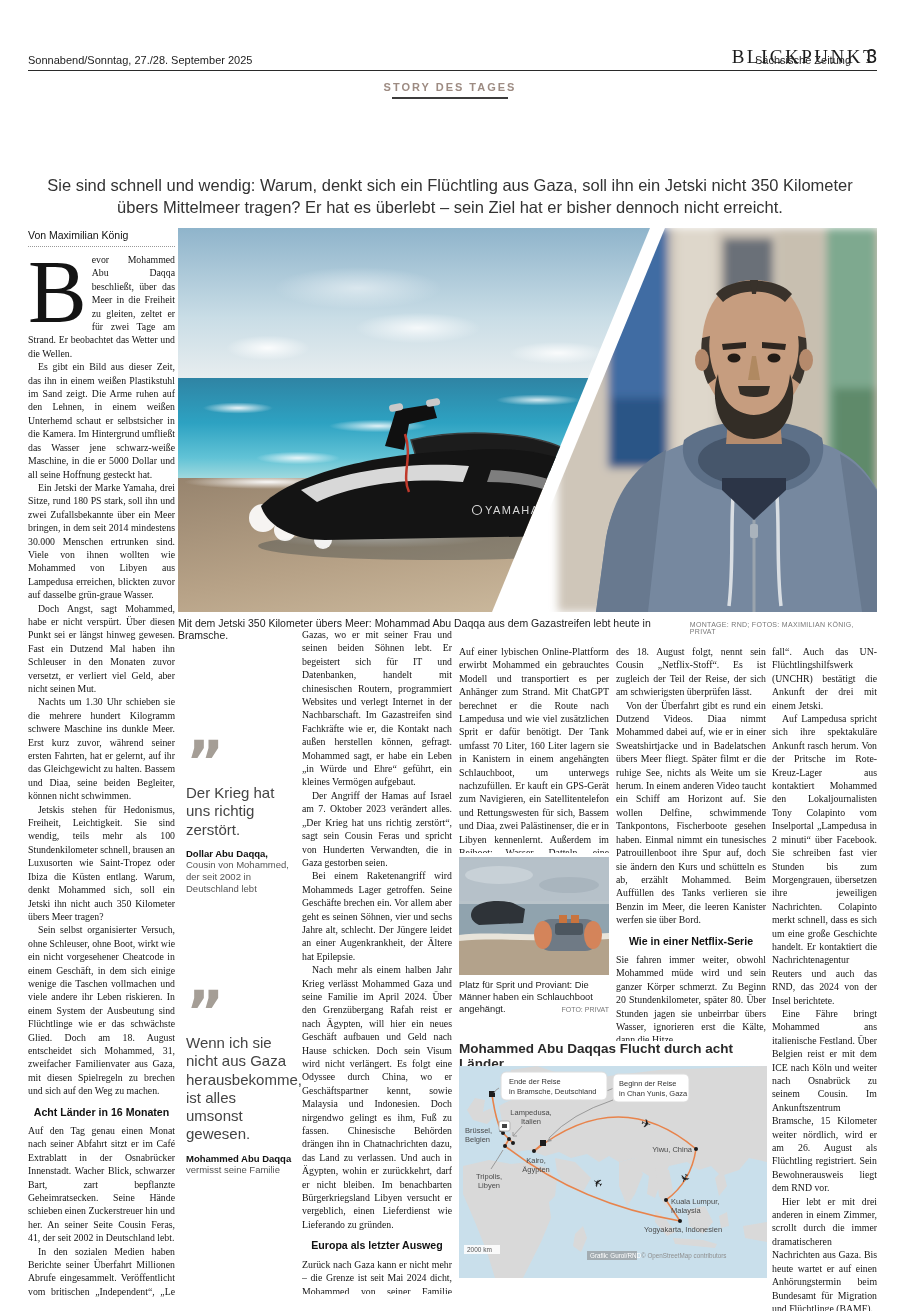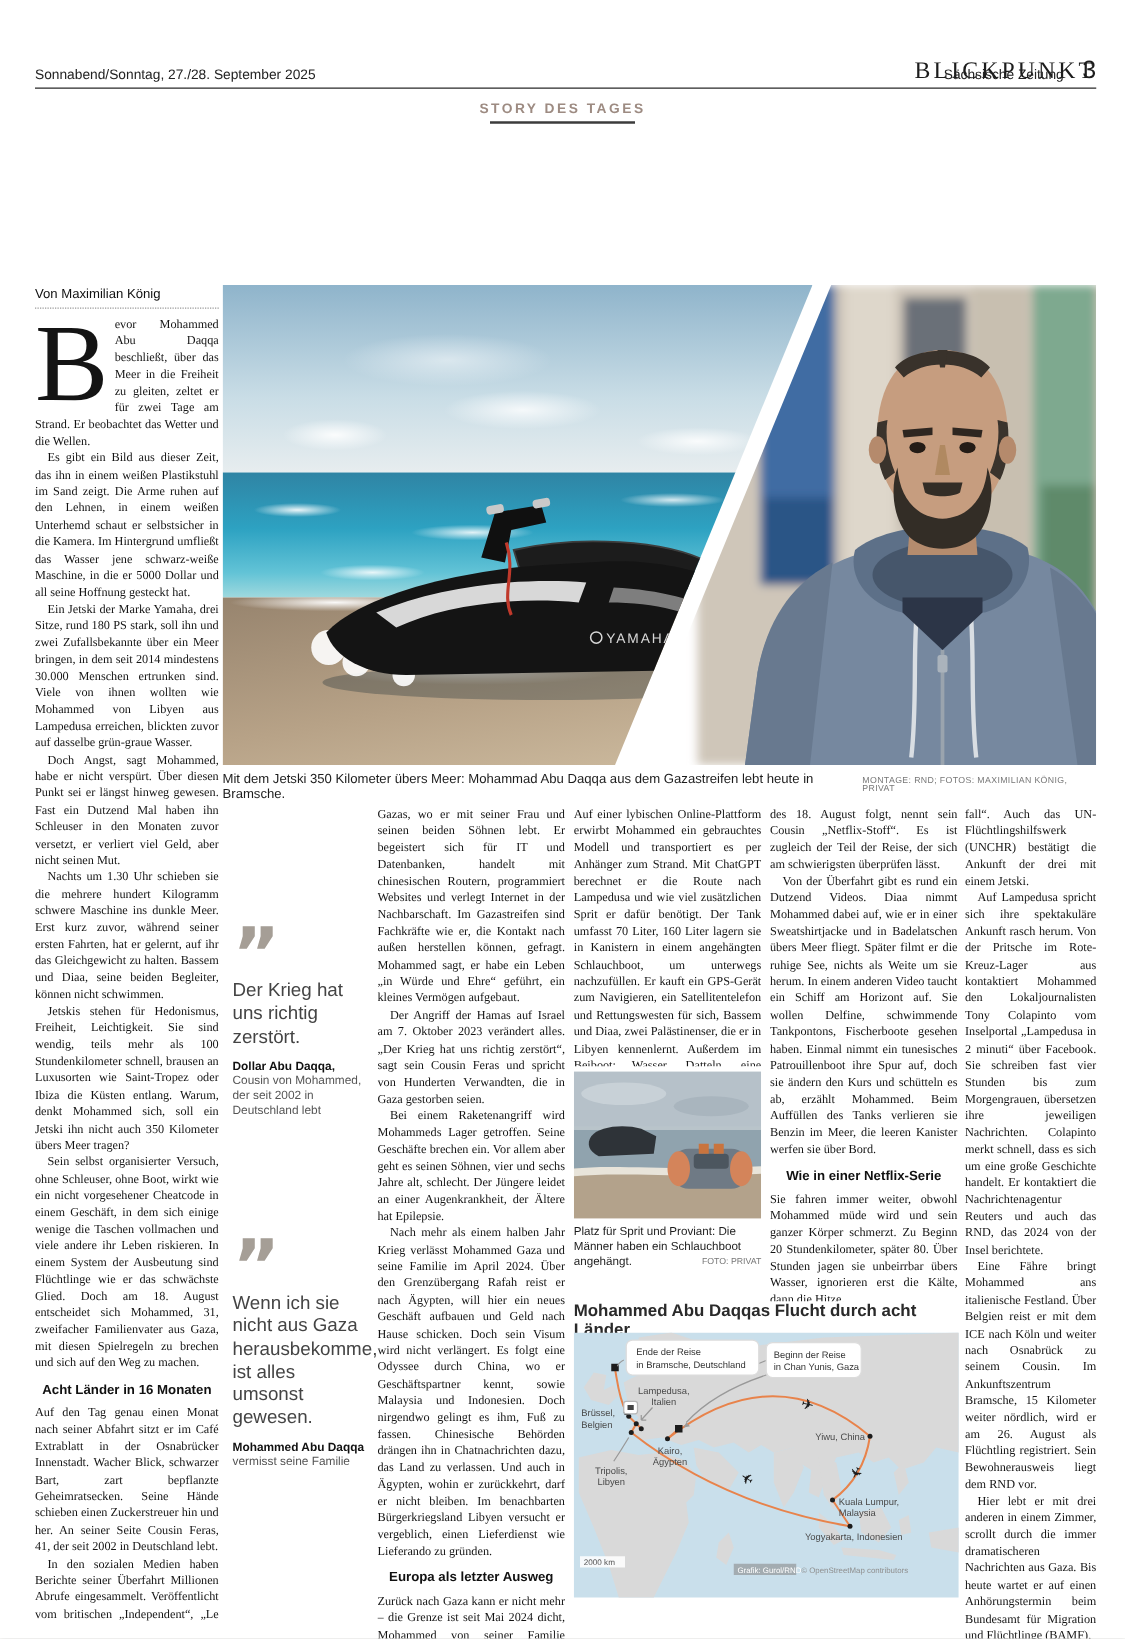--- a/index.html
+++ b/index.html
@@ -24,21 +24,21 @@
   
   .bodycol{position:absolute;overflow:hidden;font-size:9.8px;line-height:13.4px;color:#141414;}
   .bodycol p{margin:0;text-indent:10px;text-align:justify;hyphens:auto;-webkit-hyphens:auto;}
   .bodycol p.first{text-indent:0;}
   .bodycol p.drop{text-indent:0;}
   .colhead{font-family:"Liberation Sans",sans-serif;font-weight:bold;font-size:10.6px;text-align:center;margin:8px 0 5px 0;color:#111;}
   .dropcap{float:left;font-size:88px;line-height:70px;padding:4px 5px 0 0;color:#141414;}
   #byline{position:absolute;left:28px;top:229px;width:147px;font-family:"Liberation Sans",sans-serif;
           font-size:10.5px;color:#111;padding-bottom:5px;border-bottom:1px dotted #999;}
   #col1{left:28px;top:253px;width:147px;height:1046px;}
-  #colA{left:302px;top:645px;width:150px;height:666px;}
+  #colA{left:302px;top:628px;width:150px;height:666px;}
   #colB{left:459px;top:645px;width:150px;height:208px;}
   #colC{left:616px;top:645px;width:150px;height:396px;}
   #colD{left:772px;top:645px;width:105px;height:666px;}
   
   #photo{position:absolute;left:178px;top:228px;width:699px;height:384px;background:#fff;overflow:hidden;}
   #photo-left{position:absolute;inset:0;clip-path:polygon(0 0,472px 0,314px 100%,0 100%);}
   .sky{position:absolute;left:0;top:0;right:0;height:150px;
        background:
         radial-gradient(60px 18px at 90px 120px,rgba(255,255,255,.9),rgba(255,255,255,0) 70%),
         radial-gradient(90px 22px at 240px 100px,rgba(255,255,255,.8),rgba(255,255,255,0) 70%),
@@ -90,20 +90,21 @@
   <div id="masthead">
     <div id="mast-date">Sonnabend/Sonntag, 27./28. September 2025</div>
     <div id="mast-section">BLICKPUNKT</div>
     <div id="mast-paper">Sächsische Zeitung</div>
     <div id="mast-page">3</div>
   </div>
   <div id="mast-rule"></div>
 
   <div id="kicker">STORY DES TAGES</div>
   <div id="kicker-rule"></div>
+  <div id="subhead">Sie sind schnell und wendig: Warum, denkt sich ein Flüchtling aus Gaza, soll ihn ein Jetski nicht 350 Kilometer übers Mittelmeer tragen? Er hat es überlebt – sein Ziel hat er bisher dennoch nicht erreicht.</div>
 
   <div id="byline">Von Maximilian König</div>
   <div id="col1" class="bodycol">
       <p class="drop"><span class="dropcap">B</span>evor Mohammed Abu Daqqa beschließt, über das Meer in die Freiheit zu gleiten, zeltet er für zwei Tage am Strand. Er beobachtet das Wetter und die Wellen.</p>
       <p>Es gibt ein Bild aus dieser Zeit, das ihn in einem weißen Plastikstuhl im Sand zeigt. Die Arme ruhen auf den Lehnen, in einem weißen Unterhemd schaut er selbstsicher in die Kamera. Im Hintergrund umfließt das Wasser jene schwarz-weiße Maschine, in die er 5000 Dollar und all seine Hoffnung gesteckt hat.</p>
       <p>Ein Jetski der Marke Yamaha, drei Sitze, rund 180 PS stark, soll ihn und zwei Zufallsbekannte über ein Meer bringen, in dem seit 2014 mindestens 30.000 Menschen ertrunken sind. Viele von ihnen wollten wie Mohammed von Libyen aus Lampedusa erreichen, blickten zuvor auf dasselbe grün-graue Wasser.</p>
       <p>Doch Angst, sagt Mohammed, habe er nicht verspürt. Über diesen Punkt sei er längst hinweg gewesen. Fast ein Dutzend Mal haben ihn Schleuser in den Monaten zuvor versetzt, er verliert viel Geld, aber nicht seinen Mut.</p>
       <p>Nachts um 1.30 Uhr schieben sie die mehrere hundert Kilogramm schwere Maschine ins dunkle Meer. Erst kurz zuvor, während seiner ersten Fahrten, hat er gelernt, auf ihr das Gleichgewicht zu halten. Bassem und Diaa, seine beiden Begleiter, können nicht schwimmen.</p>
       <p>Jetskis stehen für Hedonismus, Freiheit, Leichtigkeit. Sie sind wendig, teils mehr als 100 Stundenkilometer schnell, brausen an Luxusorten wie Saint-Tropez oder Ibiza die Küsten entlang. Warum, denkt Mohammed sich, soll ein Jetski ihn nicht auch 350 Kilometer übers Meer tragen?</p>
       <p>Sein selbst organisierter Versuch, ohne Schleuser, ohne Boot, wirkt wie ein nicht vorgesehener Cheatcode in einem Geschäft, in dem sich einige wenige die Taschen vollmachen und viele andere ihr Leben riskieren. In einem System der Ausbeutung sind Flüchtlinge wie er das schwächste Glied. Doch am 18. August entscheidet sich Mohammed, 31, zweifacher Familienvater aus Gaza, mit diesen Spielregeln zu brechen und sich auf den Weg zu machen.</p>

